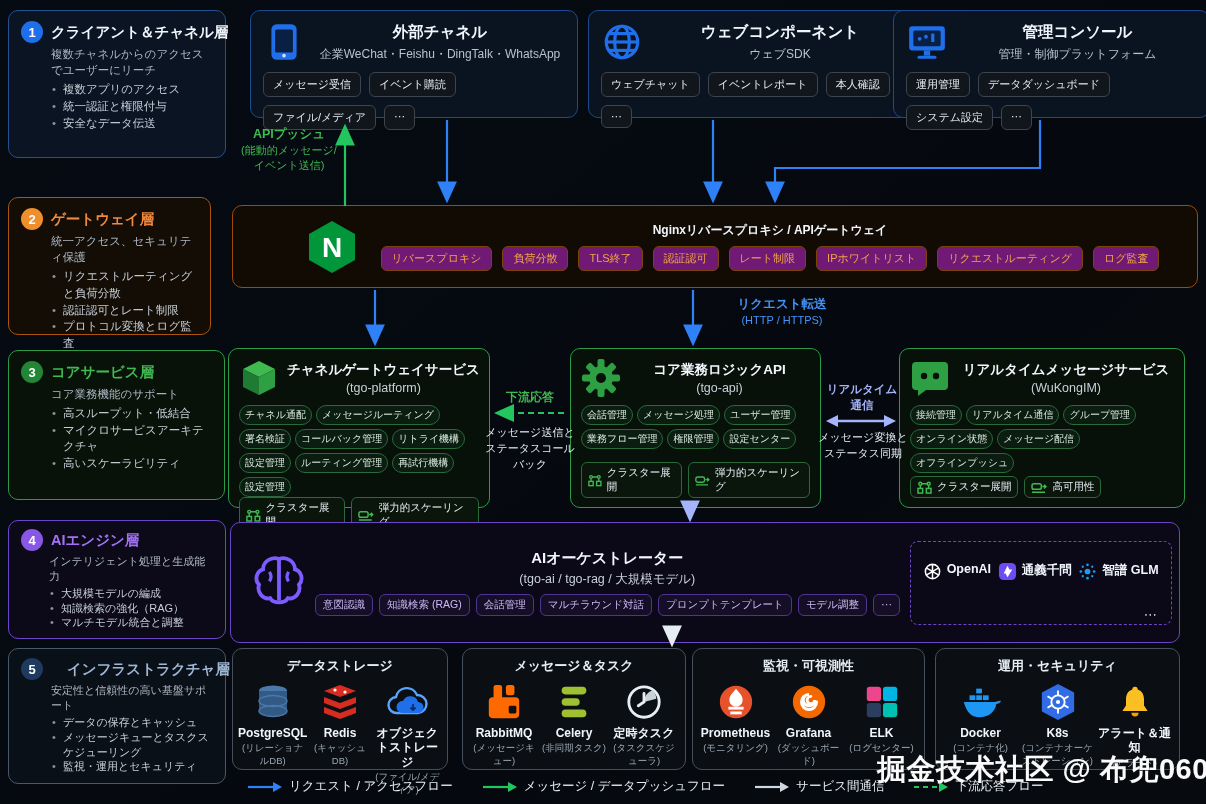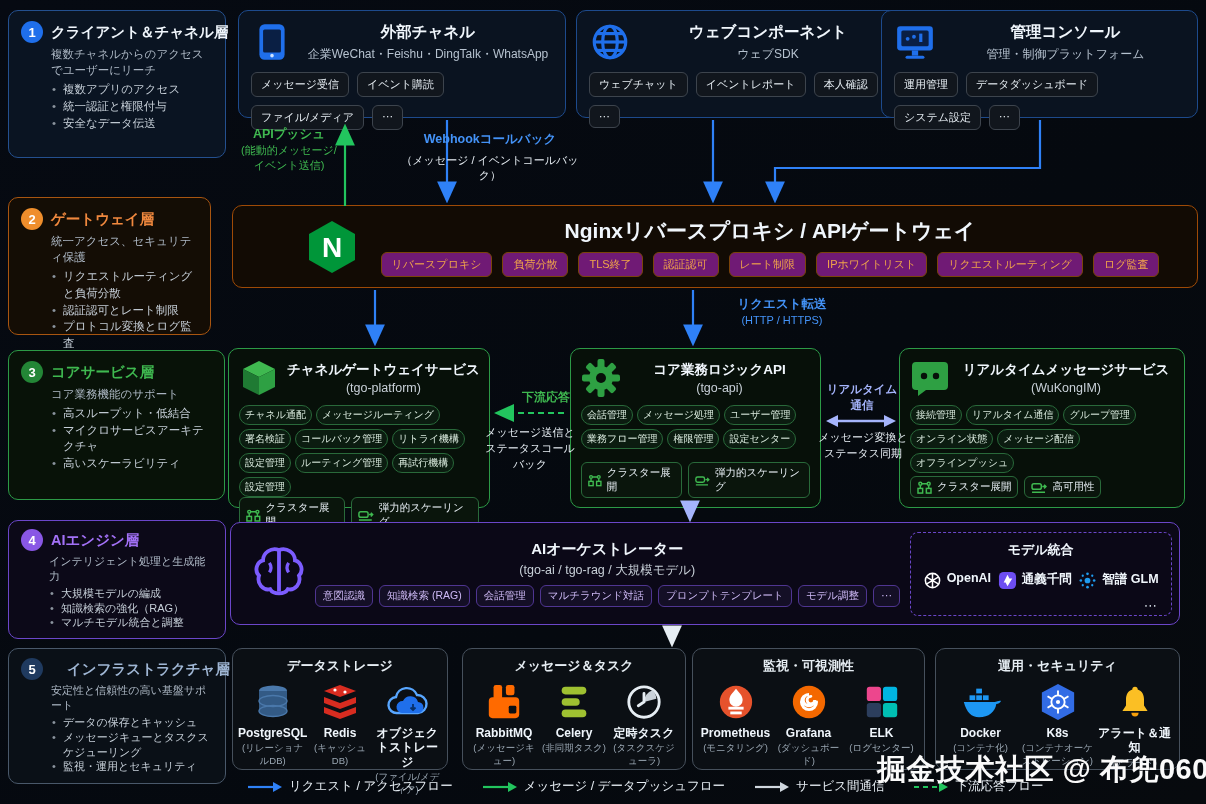--- a/index.html
+++ b/index.html
@@ -24,55 +24,55 @@
   .l3{left:8px;top:350px;width:217px;height:150px;border-color:#2c9a46;background:#081208;}
   .l3 .layer-num{background:#238636;} .l3 .layer-title{color:#3fb950;}
   .l4{left:8px;top:520px;width:218px;height:119px;border-color:#6b46c9;background:#0c0918;padding:8px 12px;}
   .l4 .layer-num{background:#8957e5;} .l4 .layer-title{color:#a371f7;}
   .l4 .layer-desc,.l4 .layer-bullets{line-height:1.32;font-size:11px;margin-left:28px;}
   .l5{left:8px;top:648px;width:218px;height:136px;border-color:#49586a;background:#0a1017;padding:9px 12px;}
   .l5 .layer-num{background:#1f3a5f;} .l5 .layer-title{color:#9fb6d4;margin-left:16px;}
   .l5 .layer-desc,.l5 .layer-bullets{line-height:1.33;font-size:11px;}
 
   
-  .topbox{top:10px;height:108px;border-color:#1d4a8c;background:#0a1320;padding:10px 12px;}
+  .topbox{top:10px;height:108px;border-color:#1d4a8c;background:#0a1320;padding:10px 12px;margin-left:12px;}
   .t1{left:238px;width:328px;} .t2{left:576px;width:332px;} .t3{left:881px;width:317px;}
   .tb-head{display:flex;align-items:center;gap:10px;}
   .tb-icon{flex:0 0 42px;height:42px;}
   .tb-text{flex:1;text-align:center;}
   .tb-title{font-weight:bold;font-size:15.5px;color:#f0f6fc;}
   .tb-sub{font-size:12px;color:#b6c2cf;margin-top:3px;}
   .chips{display:flex;gap:8px;margin-top:9px;flex-wrap:wrap;}
   .chip{border:1px solid #3d444d;background:#11161d;border-radius:6px;padding:4px 9px;font-size:11px;color:#e6edf3;white-space:nowrap;}
 
   
   .nginx{left:232px;top:205px;width:966px;height:83px;border-color:#9e4a06;background:#120b04;
     display:flex;align-items:center;padding:8px 16px;}
   .nginx-logo{margin-left:56px;flex:0 0 54px;height:56px;}
   .nginx-main{flex:1;display:flex;flex-direction:column;align-items:center;gap:7px;}
-  .nginx-title{font-weight:bold;font-size:21px;color:#f0f6fc;}
+  .nginx-title{font-weight:bold;font-size:12px;color:#f0f6fc;}
   .nginx-chips{display:flex;gap:10px;}
   .nginx .chip{border-color:#7a4409;background:#701a75;color:#f0a44a;font-size:11px;padding:4px 10px;}
 
   
   .svc{top:348px;height:160px;border-color:#2c9a46;background:#071009;padding:9px 10px;display:flex;flex-direction:column;}
   .s1{left:228px;width:262px;} .s2{left:570px;width:251px;} .s3{left:899px;width:286px;}
   .svc-head{display:flex;align-items:center;gap:8px;}
   .svc-icon{flex:0 0 40px;height:40px;}
   .svc-text{flex:1;text-align:center;}
   .svc-title{font-weight:bold;font-size:13.5px;color:#f0f6fc;white-space:nowrap;}
   .svc-sub{font-size:12.5px;color:#c9d1d9;margin-top:2px;}
   .svc .chips{gap:4px;margin-top:7px;}
   .svc .chip{border-color:#29693a;background:#0b1c10;color:#d9e9dd;font-size:10px;padding:2px 5px;border-radius:10px;}
   .svc-foot{margin-top:auto;display:flex;gap:6px;}
   .foot-chip{border:1px solid #29693a;border-radius:6px;padding:3px 6px;display:flex;align-items:center;gap:5px;
     font-size:10.5px;color:#e6edf3;background:#0a150c;}
 
   
-  .ai{left:230px;top:522px;width:950px;height:103px;border-color:#6b46c9;background:#0b0817;
+  .ai{left:230px;top:522px;width:950px;height:121px;border-color:#6b46c9;background:#0b0817;
     display:flex;align-items:center;padding:8px 12px;}
   .ai-icon{flex:0 0 72px;height:72px;display:flex;align-items:center;justify-content:center;}
   .ai-main{flex:1;display:flex;flex-direction:column;align-items:center;gap:6px;}
   .ai-title{font-weight:bold;font-size:15px;color:#f0f6fc;}
   .ai-sub{font-size:12.5px;color:#c9d1d9;margin-top:-3px;}
   .ai-chips{display:flex;gap:6px;}
   .ai .chip{border-color:#4f3591;background:#140f26;color:#cdb9f5;font-size:10.5px;padding:3px 7px;}
   .models{flex:0 0 262px;height:84px;border:1px dashed #6b46c9;border-radius:8px;margin-left:10px;
     position:relative;padding:8px 10px;box-sizing:border-box;}
   .models-title{text-align:center;font-weight:bold;font-size:13px;color:#f0f6fc;}
@@ -423,21 +423,20 @@
         <span class="chip">意図認識</span>
         <span class="chip">知識検索 (RAG)</span>
         <span class="chip">会話管理</span>
         <span class="chip">マルチラウンド対話</span>
         <span class="chip">プロンプトテンプレート</span>
         <span class="chip">モデル調整</span>
         <span class="chip">⋯</span>
       </div>
     </div>
     <div class="models">
-      <div class="models-title">モデル統合</div>
       <div class="models-row">
         <span class="model">
           <svg width="19" height="19" viewBox="0 0 20 20" fill="none" stroke="#fff" stroke-width="1.6">
               <circle cx="10" cy="10" r="7.5"></circle>
               <path d="M10 2.5 v15 M3.5 6.2 l13 7.6 M3.5 13.8 l13 -7.6"></path>
             </svg>
           <span>OpenAI</span>
         </span>
         <span class="model">
           <svg width="19" height="19" viewBox="0 0 20 20">
@@ -669,29 +668,25 @@
     <path d="M838 415 L826 421 L838 427 z" fill="#a5b4fc"></path>
     <path d="M884 415 L896 421 L884 427 z" fill="#a5b4fc"></path>
     <path d="M690 509 L690 518" stroke="#a5b4fc" stroke-width="2.2" fill="none" marker-end="url(#mp)"></path>
     <path d="M672 626 L672 643" stroke="#e6edf3" stroke-width="2.2" fill="none" marker-end="url(#mw)"></path>
   </svg>
 
   <div class="flow" style="left:238px;top:126px;width:102px;">
     <div class="fmain green">APIプッシュ</div>
     <div class="fsub green">(能動的メッセージ/イベント送信)</div>
   </div>
-  <div class="flow" style="left:392px;top:131px;width:196px;">
-    <div class="fmain blue">Webhookコールバック</div>
-    <div class="fsub white" style="margin-top:5px;">（メッセージ / イベントコールバック）</div>
-  </div>
   <div class="flow" style="left:722px;top:296px;width:120px;">
     <div class="fmain blue">リクエスト転送</div>
     <div class="fsub blue">(HTTP / HTTPS)</div>
   </div>
-  <div class="flow" style="left:500px;top:389px;width:92px;">
+  <div class="flow" style="left:484px;top:389px;width:92px;">
     <div class="fmain green" style="font-size:12px;">下流応答</div>
   </div>
   <div class="flow" style="left:484px;top:425px;width:92px;">
     <div class="fsub white" style="line-height:1.45;">メッセージ送信とステータスコールバック</div>
   </div>
   <div class="flow" style="left:824px;top:382px;width:76px;">
     <div class="fmain lav" style="font-size:11.5px;line-height:1.35;">リアルタイム通信</div>
   </div>
   <div class="flow" style="left:818px;top:430px;width:90px;">
     <div class="fsub white" style="line-height:1.45;">メッセージ変換とステータス同期</div>

